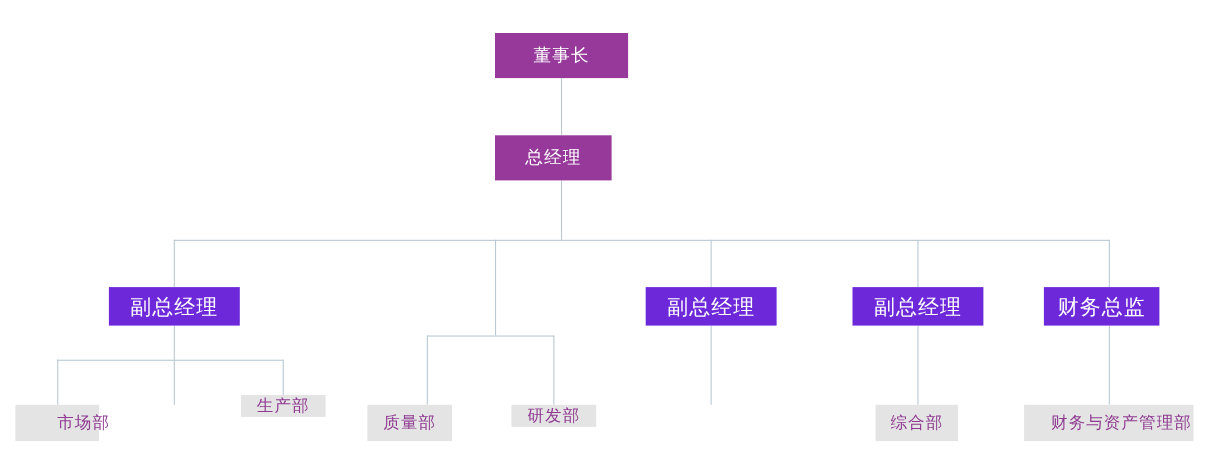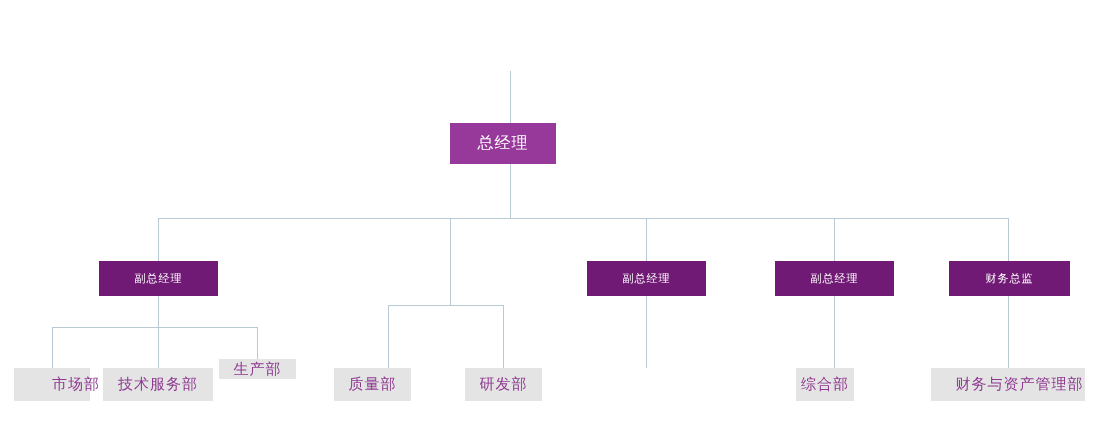--- a/index.html
+++ b/index.html
@@ -27,23 +27,23 @@
     letter-spacing: 1px;
     z-index: 2;
   }
   .node.level1,
   .node.level2 {
     background: #97399b;
     color: #ffffff;
     font-size: 16px;
   }
   .node.level3 {
-    background: #701a75;
+    background: #6d28d9;
     color: #ffffff;
-    font-size: 11px;
+    font-size: 19px;
   }
   .node.level4 {
     background: #e4e4e4;
     color: #8f3a91;
     font-size: 15px;
   }
   .edge {
     position: absolute;
     background: #b9c9d3;
     z-index: 1;
@@ -77,29 +77,29 @@
   <div class="edge h" style="left:388px; top:305px; width:116px;"></div>
   <div class="edge v" style="left:388px; top:305px; height:63px;"></div>
   <div class="edge v" style="left:503px; top:305px; height:63px;"></div>
 
   <div class="edge v" style="left:646px; top:296px; height:72px;"></div>
 
   <div class="edge v" style="left:834px; top:296px; height:72px;"></div>
 
   <div class="edge v" style="left:1008px; top:296px; height:72px;"></div>
 
+  <div class="node level1" style="left:450px; top:30px; width:121px; height:41px;">董事长</div>
 
   <div class="node level2" style="left:450px; top:123px; width:106px; height:41px;">总经理</div>
 
   <div class="node level3" style="left:99px; top:261px; width:119px; height:35px;">副总经理</div>
   <div class="node level3" style="left:587px; top:261px; width:119px; height:35px;">副总经理</div>
   <div class="node level3" style="left:775px; top:261px; width:119px; height:35px;">副总经理</div>
-  <div class="node level3" style="left:949px; top:261px; width:121px; height:35px;">财务总监</div>
+  <div class="node level3" style="left:949px; top:261px; width:105px; height:35px;">财务总监</div>
 
   <div class="node level4" style="left:14px; top:368px; width:76px; height:33px;padding-left:48px;">市场部</div>
-  <div class="node level4" style="left:103px; top:368px; width:110px; height:33px;">技术服务部</div>
   <div class="node level4" style="left:219px; top:359px; width:77px; height:20px;">生产部</div>
   <div class="node level4" style="left:334px; top:368px; width:77px; height:33px;">质量部</div>
-  <div class="node level4" style="left:465px; top:368px; width:77px; height:33px;">研发部</div>
-  <div class="node level4" style="left:796px; top:368px; width:58px; height:33px;">综合部</div>
+  <div class="node level4" style="left:465px; top:368px; width:77px; height:20px;">研发部</div>
+  <div class="node level4" style="left:796px; top:368px; width:75px; height:33px;">综合部</div>
   <div class="node level4" style="left:931px; top:368px; width:154px; height:33px;padding-left:23px;">财务与资产管理部</div>
 
 </div>
 
 </body></html>

